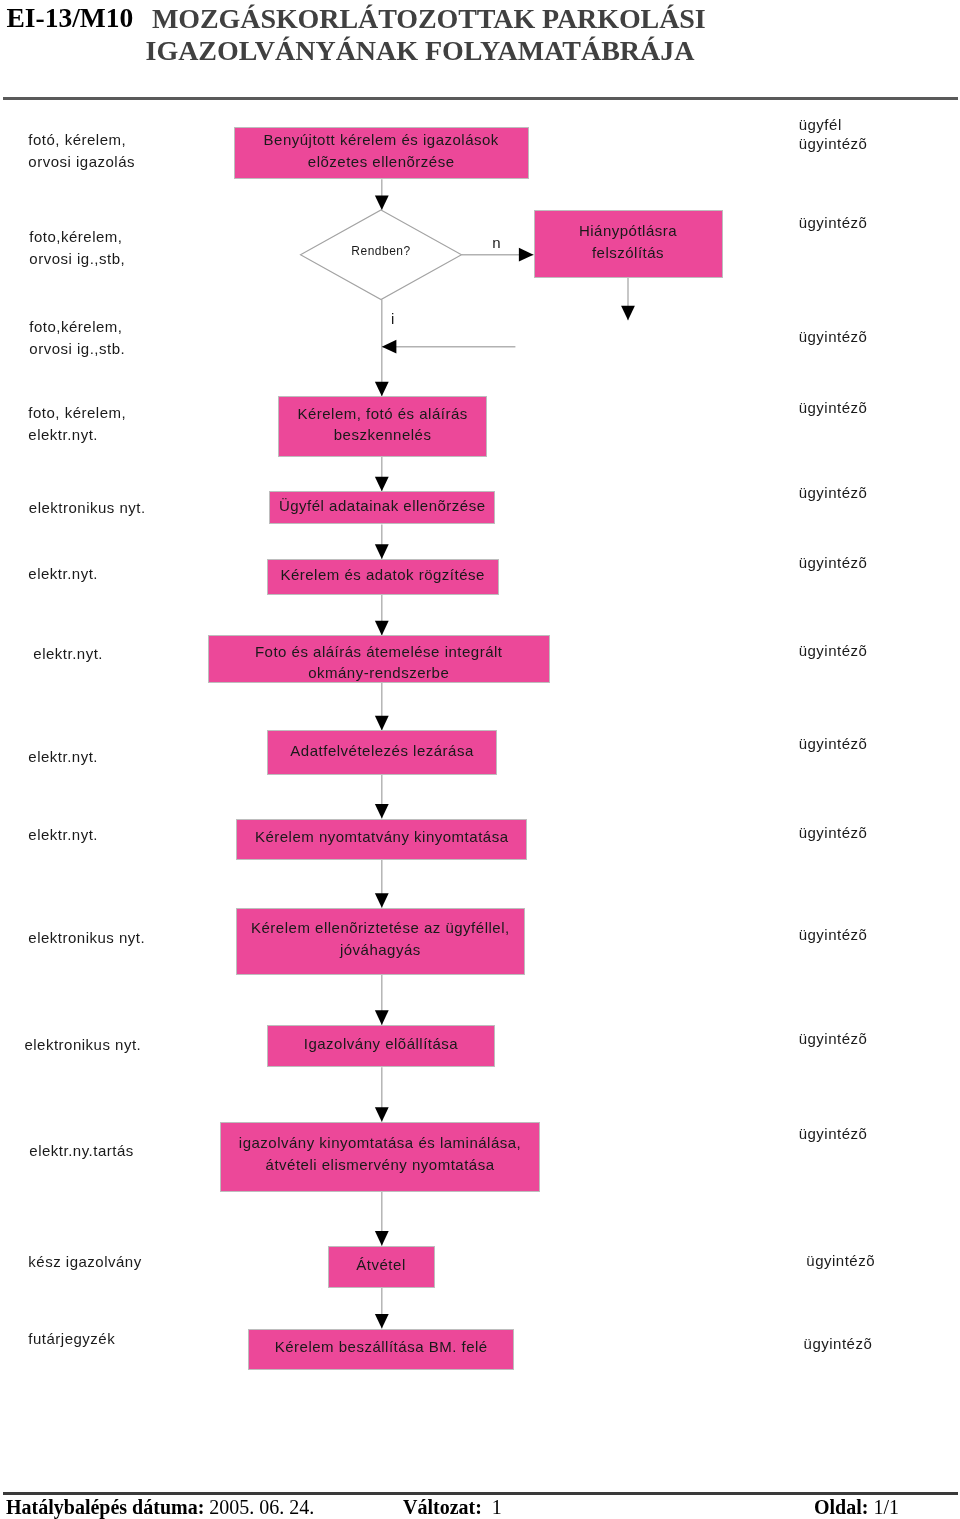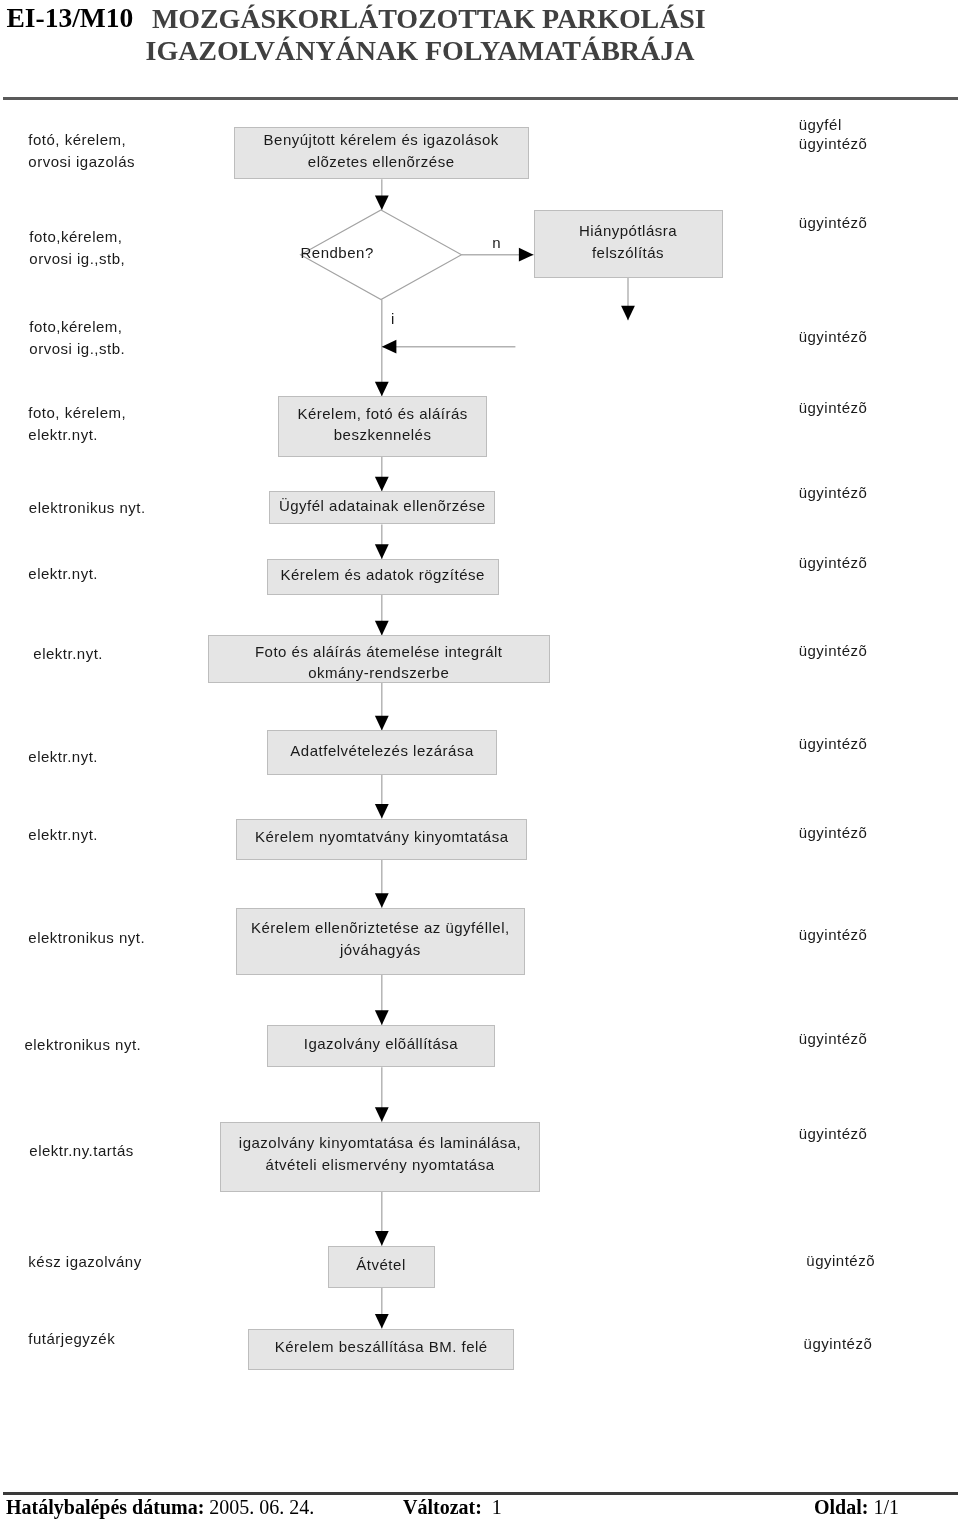--- a/index.html
+++ b/index.html
@@ -26,26 +26,26 @@
   .ftr-mid{left:403px;}
   .ftr-right{left:814px;}
 
   .lbl{position:absolute;font-size:15px;letter-spacing:0.5px;line-height:22.7px;
        color:#1a1a1a;white-space:pre;font-weight:400;}
   .owner{position:absolute;font-size:15px;letter-spacing:0.5px;line-height:18.6px;
          color:#1a1a1a;white-space:pre;font-weight:400;}
   .brlbl{position:absolute;font-size:15px;letter-spacing:0.5px;line-height:16px;color:#1a1a1a;
          font-weight:400;white-space:nowrap;}
 
-  .box{position:absolute;border:1.15px solid #bdbdbd;box-sizing:border-box;background:#e5e5e5;
+  .box{position:absolute;border:1.15px solid #bdbdbd;box-sizing:border-box;background:#ec4899;
        display:flex;align-items:center;justify-content:center;text-align:center;
        font-size:15px;letter-spacing:0.5px;line-height:21.7px;color:#1a1a1a;white-space:pre;
        padding-bottom:4px;}
-  .dmd-txt{position:absolute;font-size:15px;letter-spacing:0.5px;color:#1a1a1a;
-           white-space:nowrap;}
+  .dmd-txt{position:absolute;font-size:12px;letter-spacing:0.5px;color:#1a1a1a;
+           text-align:center;white-space:nowrap;}
   .lines{position:absolute;left:0;top:0;width:960px;height:1519px;}
 </style>
 </head>
 <body>
 
 <div class="page">
   <div class="hdr-code">EI-13/M10</div>
   <div class="hdr-title">
     <div class="tl1">MOZGÁSKORLÁTOZOTTAK PARKOLÁSI</div>
     <div class="tl2">IGAZOLVÁNYÁNAK FOLYAMATÁBRÁJA</div>

